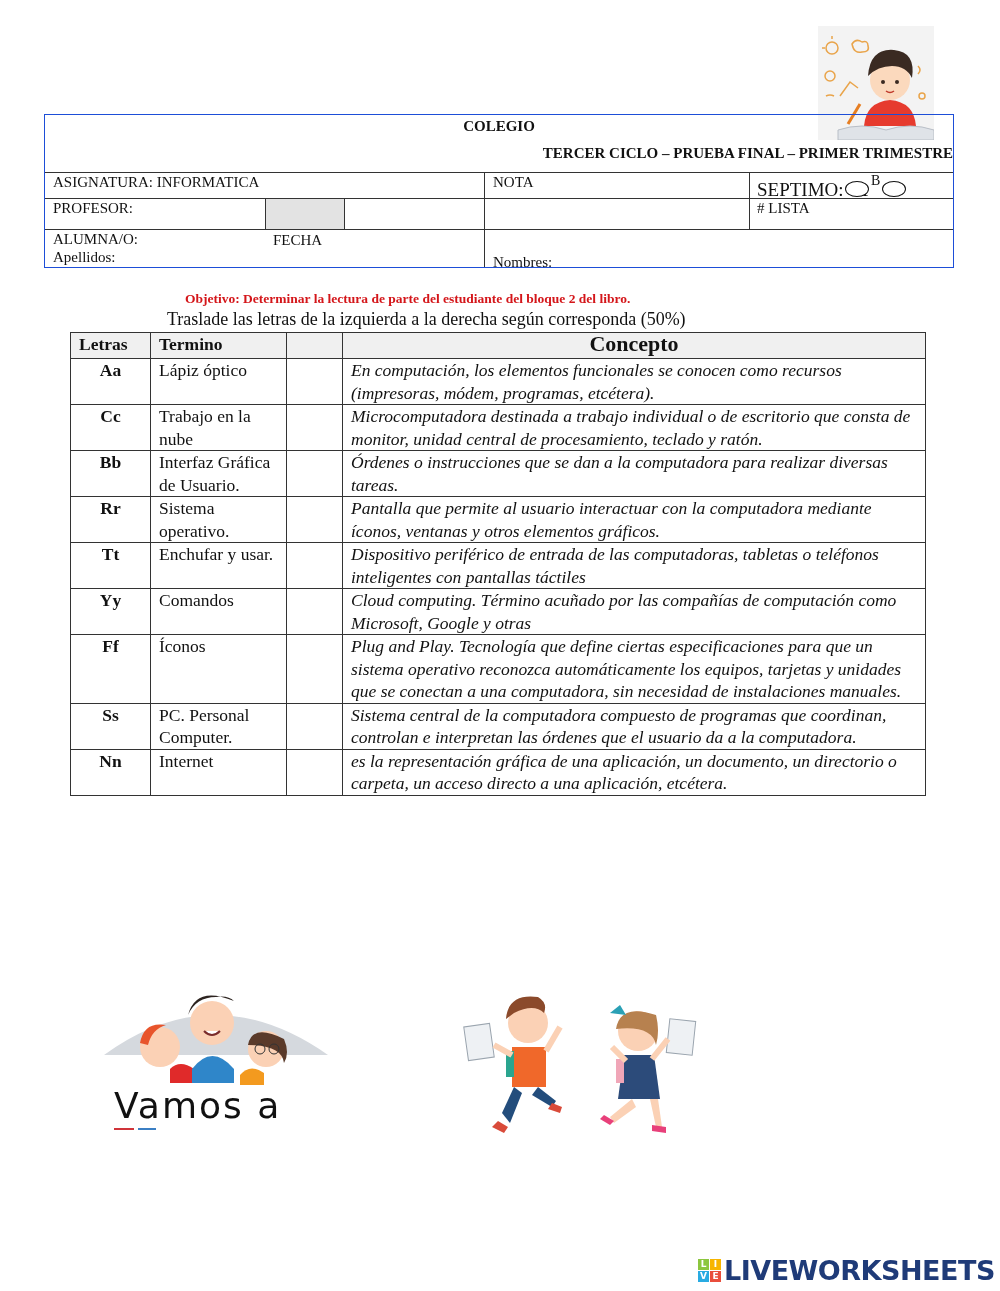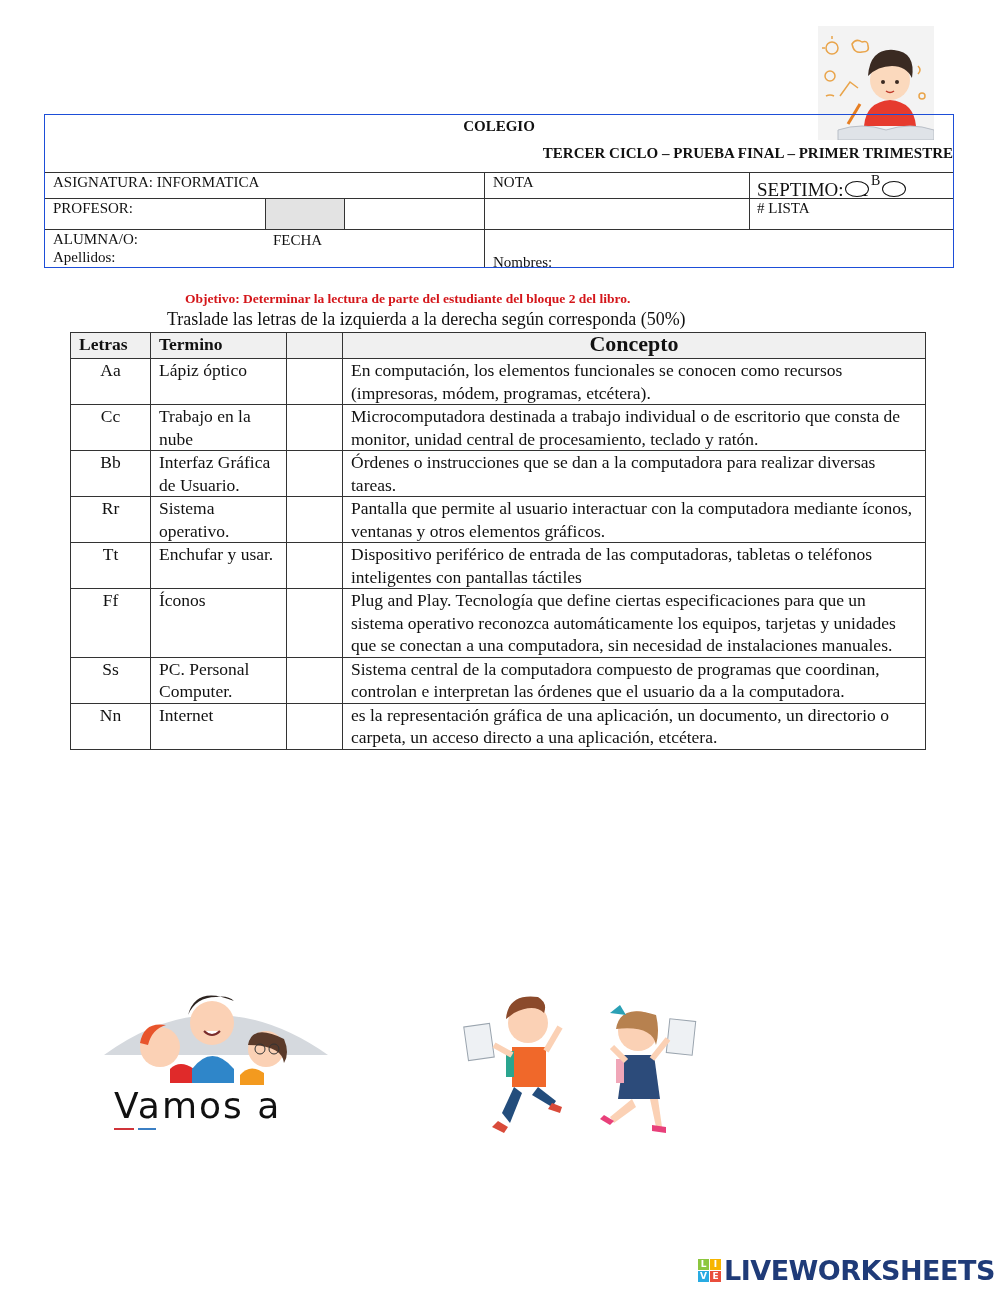--- a/index.html
+++ b/index.html
@@ -21,24 +21,24 @@
 
   
   .objetivo { position: absolute; left: 139px; top: 291px; color: #d4161a; font-weight: bold; font-size: 13.5px; margin-left: 46px; }
   .instruccion { position: absolute; left: 167px; top: 309px; font-size: 18px; }
 
   
   .tbl { position: absolute; left: 70px; top: 332px; width: 856px; border-collapse: collapse; font-size: 17.5px; line-height: 22.5px; }
   .tbl td, .tbl th { border: 1px solid #333; vertical-align: top; padding: 0 8px; }
   .tbl thead th { background: #f0f0f0; height: 26px; text-align: left; font-weight: bold; }
   .tbl thead th.concepto { text-align: center; font-size: 22px; }
-  .tbl td.letra { text-align: center; font-weight: normal; width: 80px; margin-left: 44px; }
+  .tbl td.letra { text-align: center; font-weight: bold; width: 80px; margin-left: 44px; }
   .tbl td.termino { width: 136px; }
   .tbl td.blank { width: 56px; padding: 0; }
-  .tbl td.concepto { padding-bottom: 0; }
+  .tbl td.concepto { padding-bottom: 0; font-style: italic; }
   .tbl .col-letras { width: 80px; }
 
   
   .pic-vamos { position: absolute; left: 100px; top: 985px; width: 232px; height: 150px; }
   .pic-kids { position: absolute; left: 446px; top: 975px; width: 270px; height: 175px; }
   .vamos-text { position: absolute; left: 14px; top: 100px; font-family: "DejaVu Sans", sans-serif; font-size: 36px; letter-spacing: 2px; color: #111; }
 
   
   .logo { position: absolute; left: 698px; top: 1255px; height: 30px; display: flex; align-items: center; }
   .logo-mark { display: grid; grid-template-columns: 11px 11px; grid-template-rows: 11px 11px; gap: 1px; margin-right: 3px; }
@@ -147,20 +147,26 @@
       <td class="letra">Rr</td>
       <td class="termino">Sistema operativo.</td>
       <td class="blank"></td>
       <td class="concepto">Pantalla que permite al usuario interactuar con la computadora mediante íconos, ventanas y otros elementos gráficos.</td>
     </tr>
     <tr>
       <td class="letra">Tt</td>
       <td class="termino">Enchufar y usar.</td>
       <td class="blank"></td>
       <td class="concepto">Dispositivo periférico de entrada de las computadoras, tabletas o teléfonos inteligentes con pantallas táctiles</td>
+    </tr>
+    <tr>
+      <td class="letra">Yy</td>
+      <td class="termino">Comandos</td>
+      <td class="blank"></td>
+      <td class="concepto">Cloud computing. Término acuñado por las compañías de computación como Microsoft, Google y otras</td>
     </tr>
     <tr>
       <td class="letra">Ff</td>
       <td class="termino">Íconos</td>
       <td class="blank"></td>
       <td class="concepto">Plug and Play. Tecnología que define ciertas especificaciones para que un sistema operativo reconozca automáticamente los equipos, tarjetas y unidades que se conectan a una computadora, sin necesidad de instalaciones manuales.</td>
     </tr>
     <tr>
       <td class="letra">Ss</td>
       <td class="termino">PC. Personal Computer.</td>

